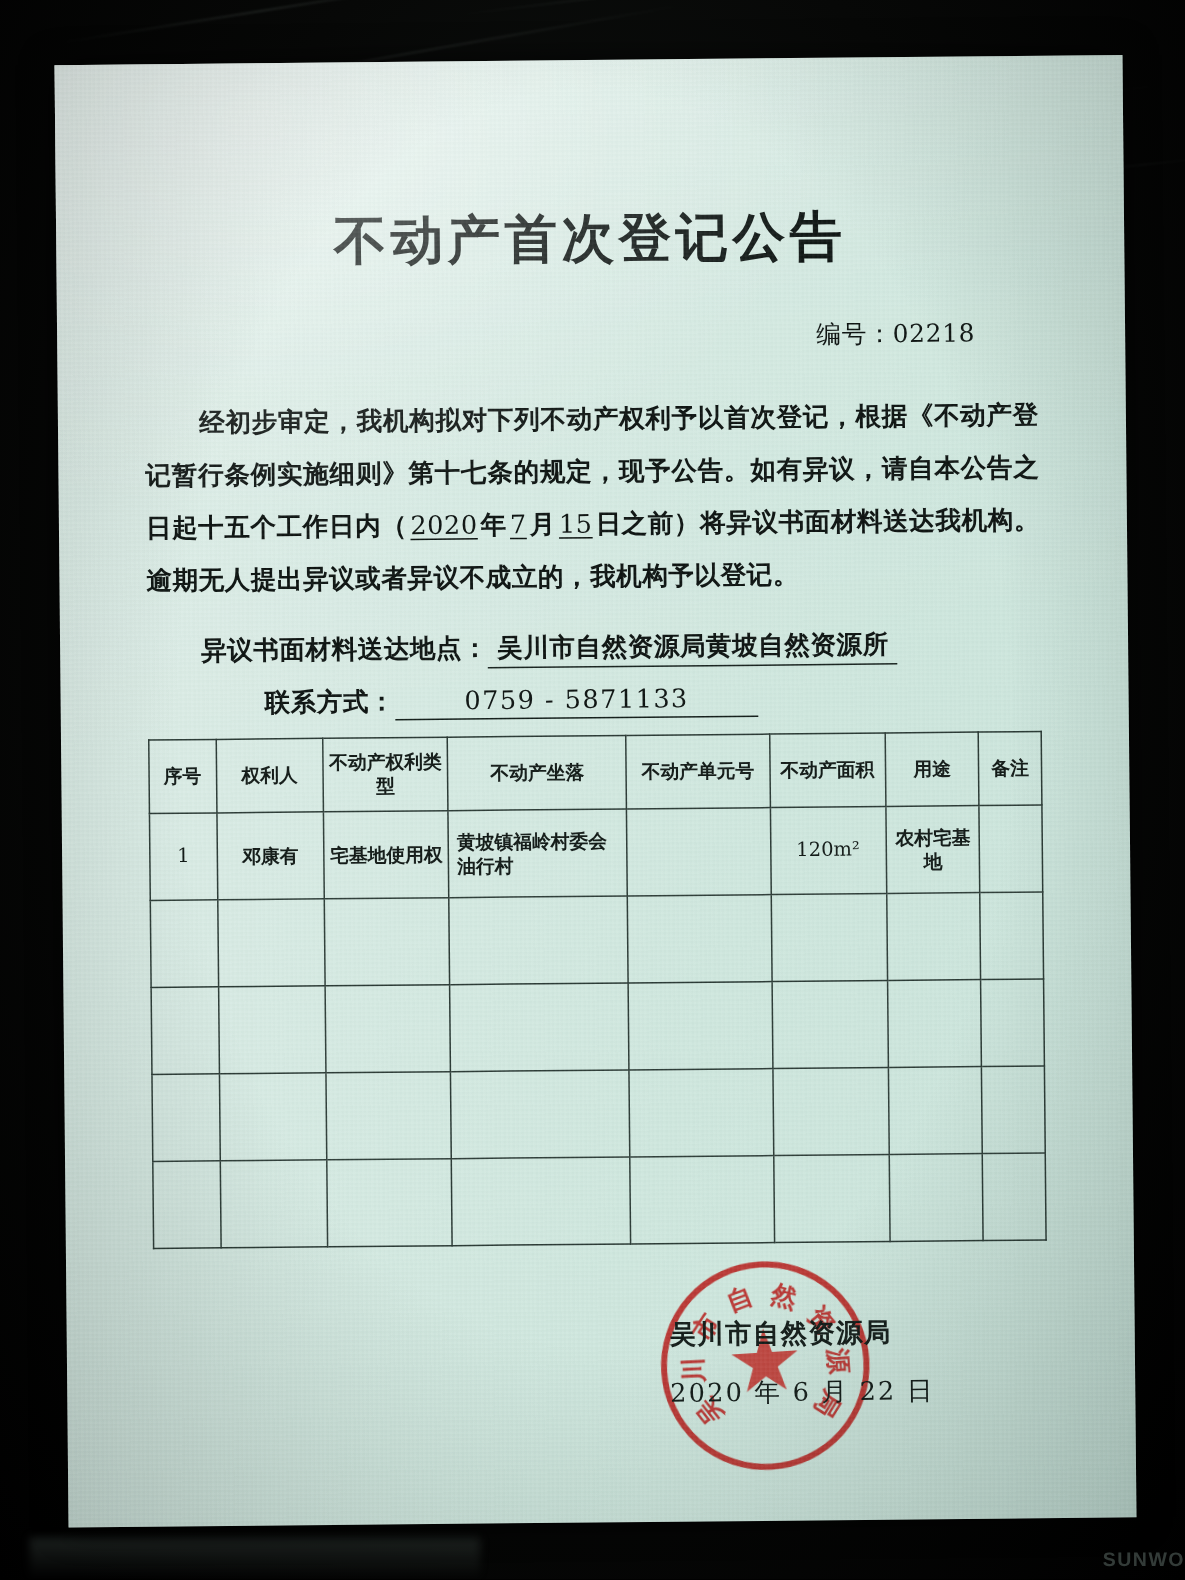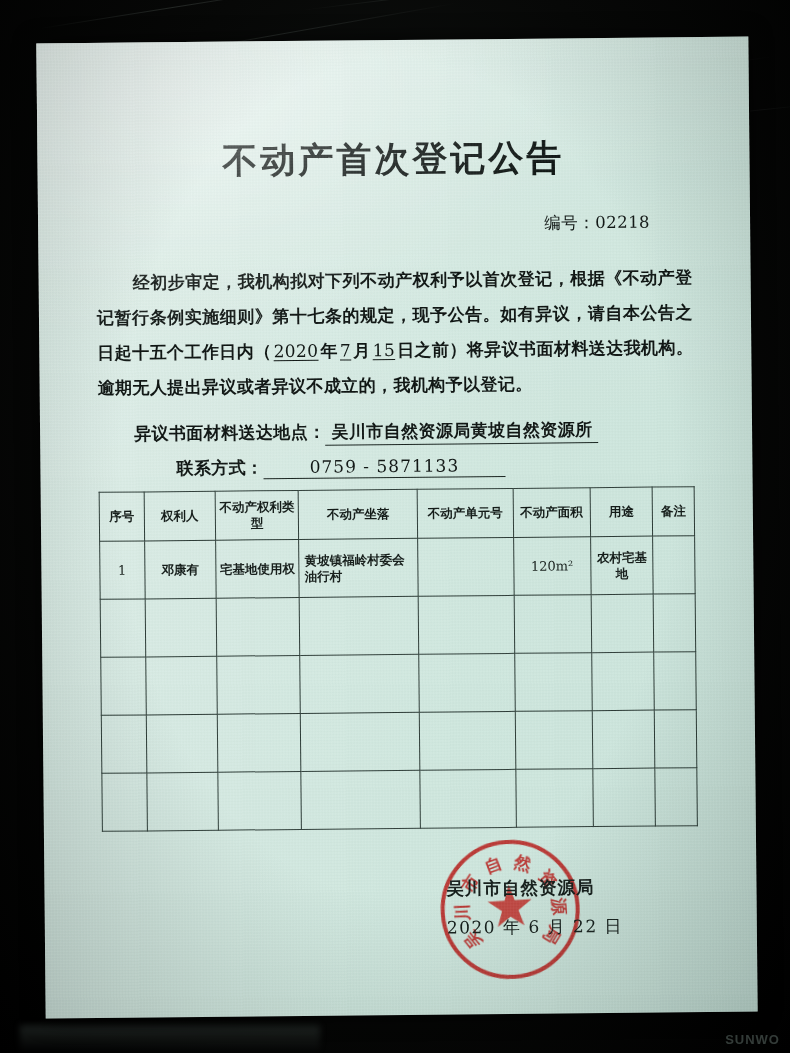--- a/index.html
+++ b/index.html
@@ -31,21 +31,21 @@
     filter: blur(0.6px);
   }
   .streak.s1 { top: 28px; left: 40px; width: 300px; transform: rotate(-9deg); }
   .streak.s2 { top: 62px; left: 120px; width: 340px; transform: rotate(-10deg); }
   .streak.s3 { top: 10px; left: 300px; width: 260px; transform: rotate(-7deg); opacity: .7;}
   .streak.s4 { top: 86px; left: 560px; width: 220px; transform: rotate(-8deg); opacity: .55;}
   .streak.s5 { top: 120px; left: 660px; width: 160px; transform: rotate(-6deg); opacity: .45;}
 
   .watermark {
     position: absolute;
-    right: 10px;
+    right: 0;
     bottom: 6px;
     color: rgba(170,195,185,0.30);
     font-size: 13px;
     letter-spacing: 1px;
     font-weight: bold;
     font-family: "Liberation Sans", sans-serif;
     text-align: center;
   }
   .strip-shadow {
     position: absolute;

